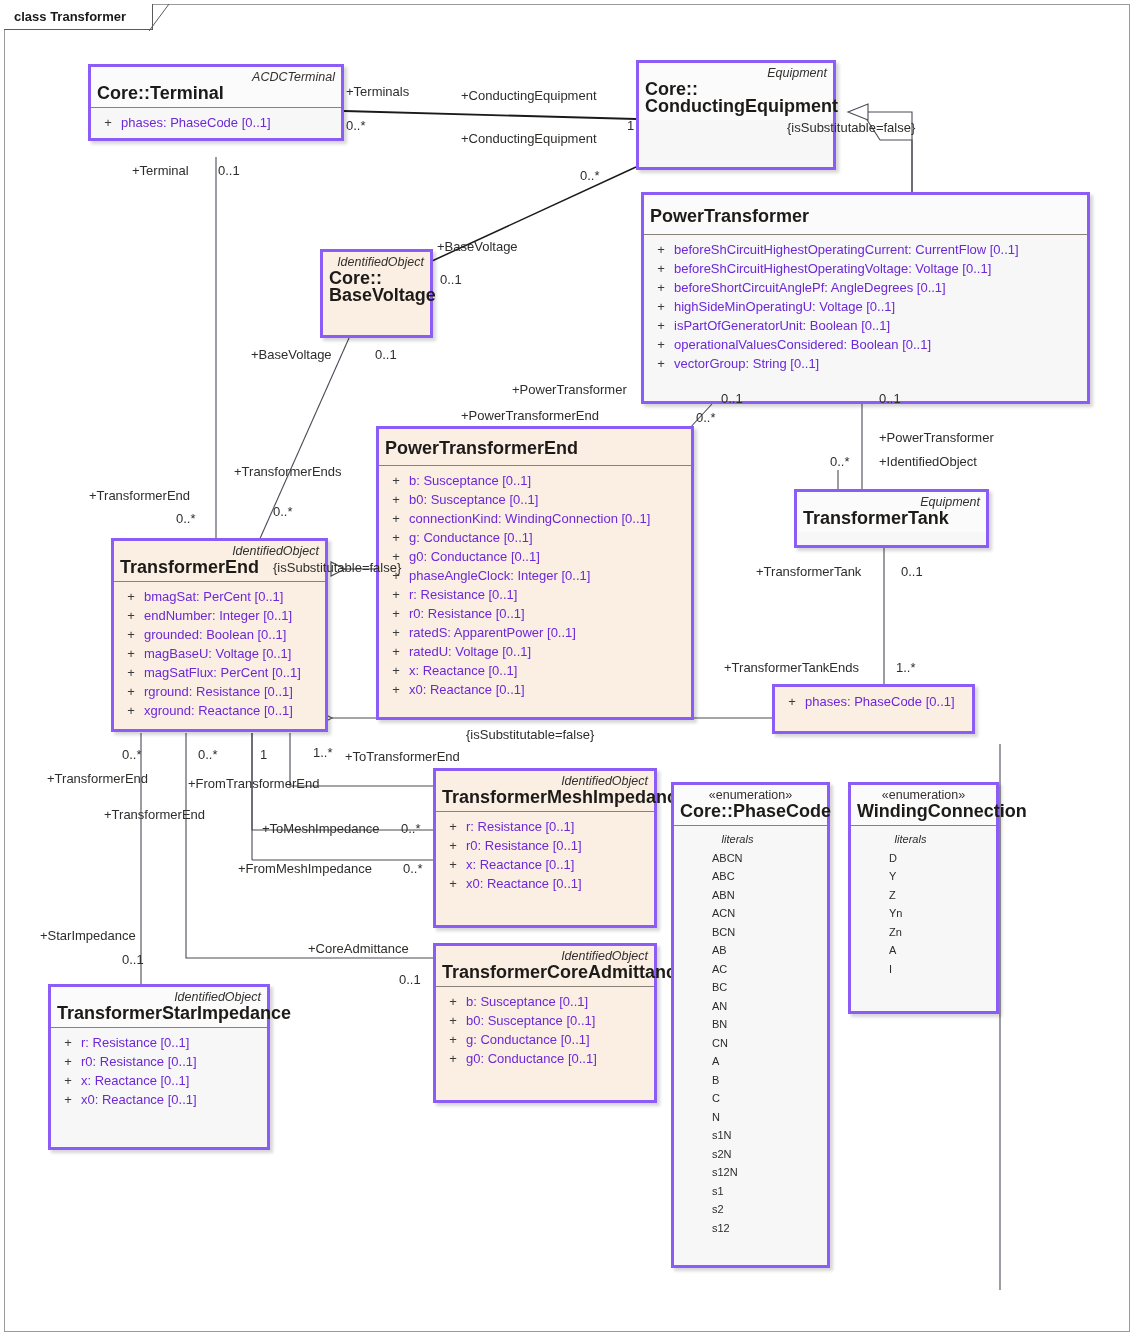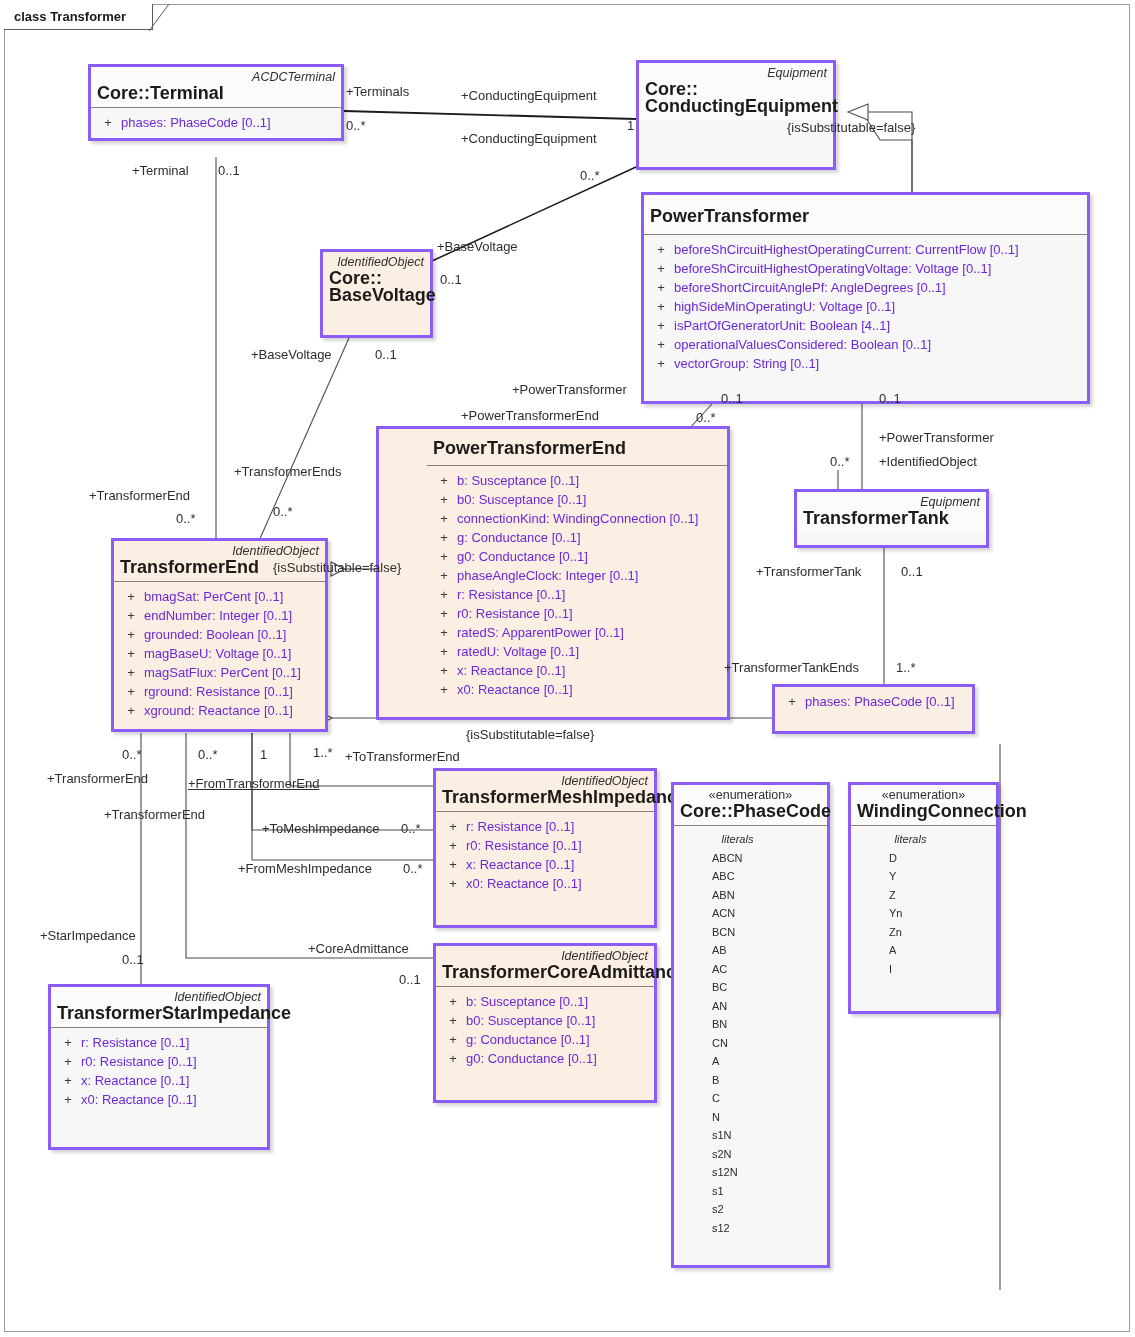--- a/index.html
+++ b/index.html
@@ -156,35 +156,35 @@
       <div class="attr">
           <span class="vis">+</span>
           <span class="sig">beforeShortCircuitAnglePf: AngleDegrees [0..1]</span>
         </div>
       <div class="attr">
           <span class="vis">+</span>
           <span class="sig">highSideMinOperatingU: Voltage [0..1]</span>
         </div>
       <div class="attr">
           <span class="vis">+</span>
-          <span class="sig">isPartOfGeneratorUnit: Boolean [4..1]</span>
+          <span class="sig">isPartOfGeneratorUnit: Boolean [0..1]</span>
         </div>
       <div class="attr">
           <span class="vis">+</span>
           <span class="sig">operationalValuesConsidered: Boolean [0..1]</span>
         </div>
       <div class="attr">
           <span class="vis">+</span>
           <span class="sig">vectorGroup: String [0..1]</span>
         </div>
       <div style="height:22px;"></div>
     </div>
   </div>
 
-  <div class="cls tan" style="left:376px;top:426px;width:354px;padding-left:48px;">
+  <div class="cls tan" style="left:376px;top:426px;width:318px;">
     <div class="hdr">
       <div class="cname" style="padding-top:8px;padding-bottom:3px;">PowerTransformerEnd</div>
     </div>
     <div class="attrs">
       <div class="attr">
           <span class="vis">+</span>
           <span class="sig">b: Susceptance [0..1]</span>
         </div>
       <div class="attr">
           <span class="vis">+</span>
@@ -459,21 +459,21 @@
   <div class="lbl" style="left:273px;top:560px;">{isSubstitutable=false}</div>
   <div class="lbl" style="left:466px;top:727px;">{isSubstitutable=false}</div>
 
   <div class="lbl mult" style="left:122px;top:747px;">0..*</div>
   <div class="lbl mult" style="left:198px;top:747px;">0..*</div>
   <div class="lbl mult" style="left:260px;top:747px;">1</div>
   <div class="lbl mult" style="left:313px;top:745px;">1..*</div>
   <div class="lbl" style="left:345px;top:749px;">+ToTransformerEnd</div>
 
   <div class="lbl" style="left:47px;top:771px;">+TransformerEnd</div>
-  <div class="lbl" style="left:188px;top:776px;text-decoration:underline;">+FromTransformerEnd</div>
+  <div class="lbl" style="left:188px;top:776px;">+FromTransformerEnd</div>
   <div class="lbl" style="left:104px;top:807px;">+TransformerEnd</div>
 
   <div class="lbl" style="left:262px;top:821px;">+ToMeshImpedance</div>
   <div class="lbl mult" style="left:401px;top:821px;">0..*</div>
   <div class="lbl" style="left:238px;top:861px;">+FromMeshImpedance</div>
   <div class="lbl mult" style="left:403px;top:861px;">0..*</div>
 
   <div class="lbl" style="left:40px;top:928px;">+StarImpedance</div>
   <div class="lbl mult" style="left:122px;top:952px;">0..1</div>
 

